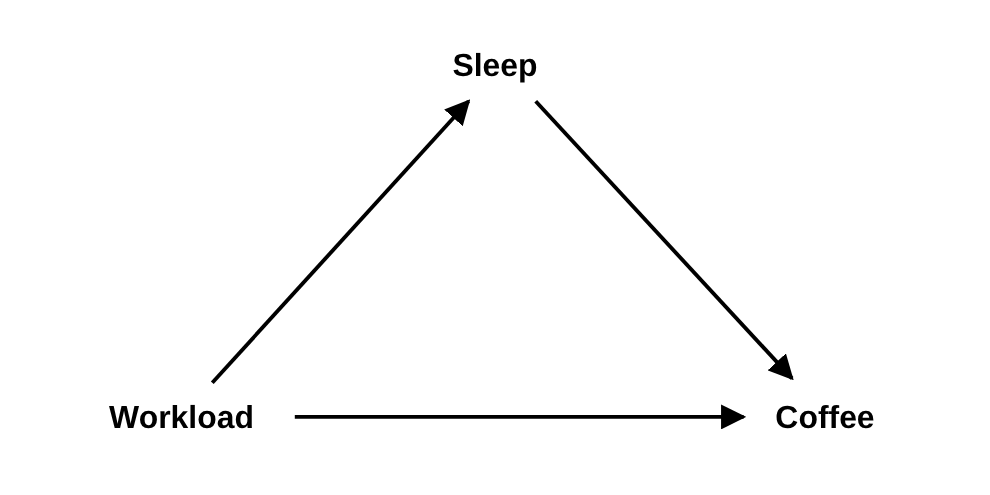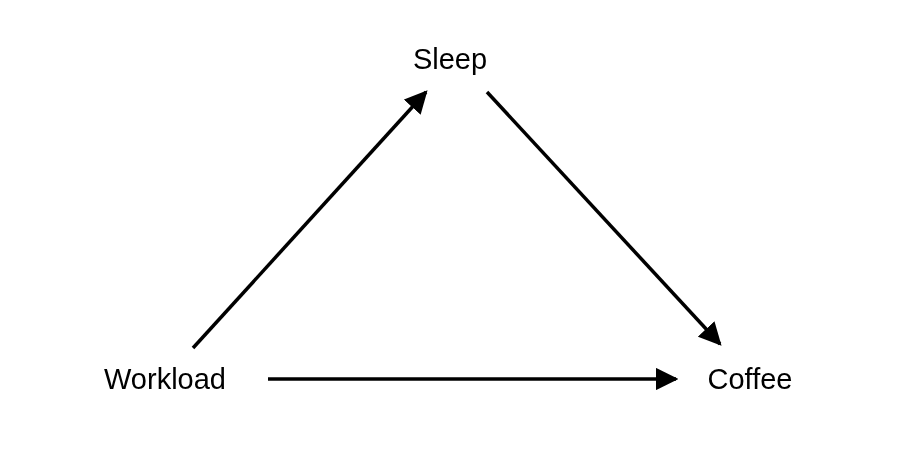--- a/index.html
+++ b/index.html
@@ -7,20 +7,21 @@
     padding: 0;
     background: #ffffff;
   }
   .canvas {
     position: relative;
     width: 900px;
     height: 450px;
     background: #ffffff;
     overflow: hidden;
     font-family: "Liberation Sans", sans-serif;
+    font-weight: bold;
   }
   svg {
     display: block;
   }
   .node-label {
     font-family: "Liberation Sans", sans-serif;
     font-size: 29px;
     fill: #000000;
   }
   .edge {

